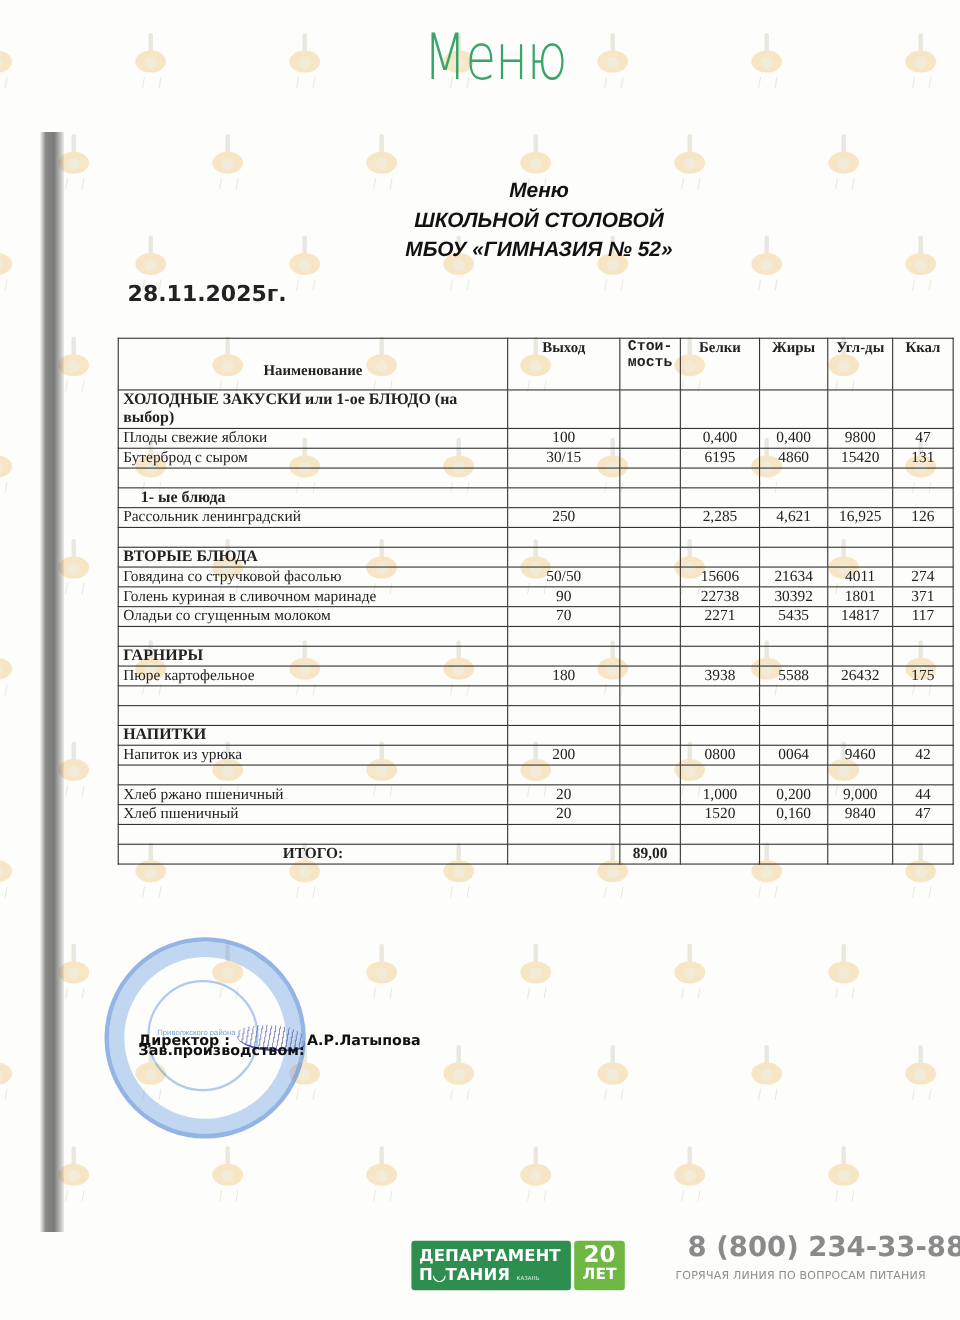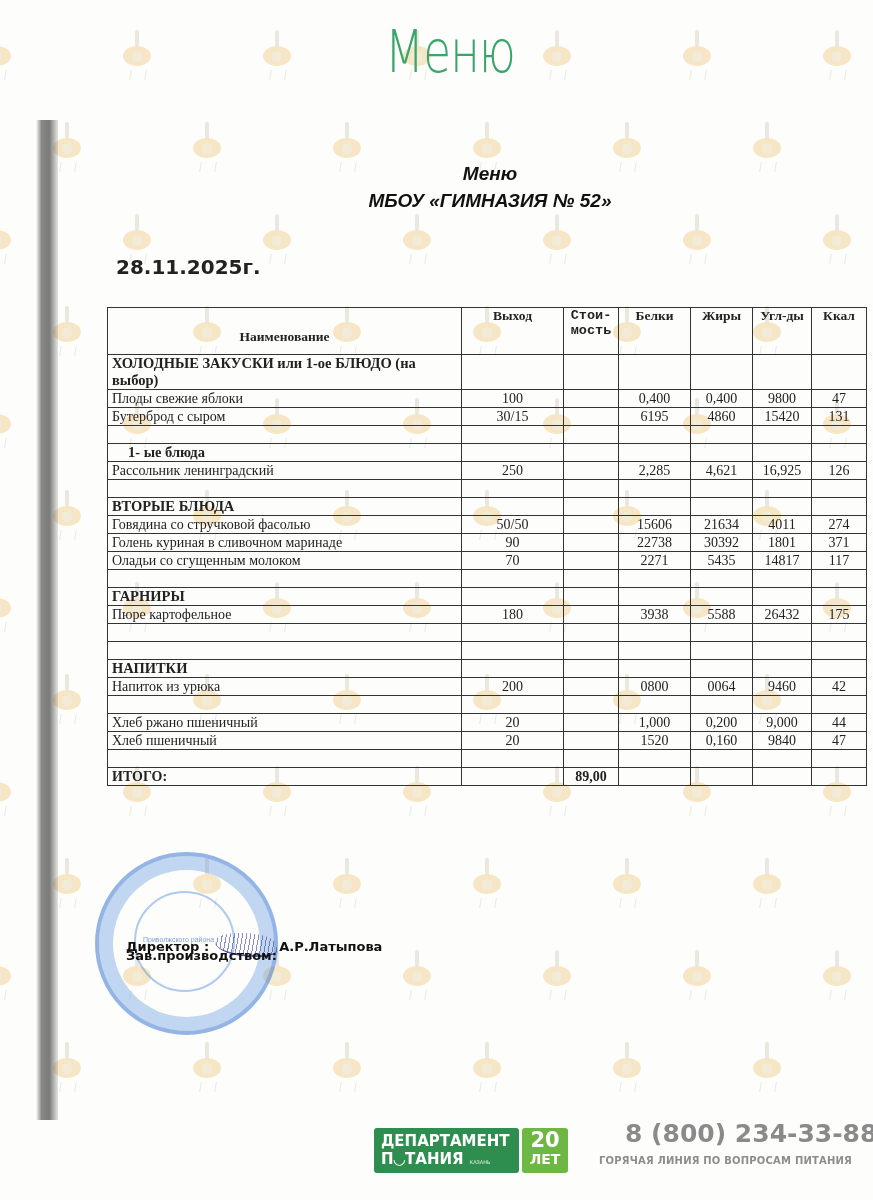--- a/index.html
+++ b/index.html
@@ -39,21 +39,21 @@
     position: absolute; left: 107px; top: 307px; border-collapse: collapse;
     font-size: 14px; color: #222;
   }
   table.menu td, table.menu th {
     border: 1px solid #333; padding: 0 4px; vertical-align: bottom; height: 17px;
   }
   table.menu th { font-weight: bold; vertical-align: top; height: 34px; font-size: 13.5px; }
   table.menu th.name { vertical-align: middle; padding-top: 12px; }
   td.num, th.num { text-align: center; }
   td.sec { font-weight: bold; font-size: 14.5px; }
-  td.total-label { font-weight: bold; text-align: left; padding-right: 110px; height: 36px; vertical-align: bottom; }
+  td.total-label { font-weight: bold; text-align: center; padding-right: 110px; height: 36px; vertical-align: bottom; }
   td.total-val { font-weight: bold; vertical-align: top; padding-top: 8px; }
   .c-name { width: 345px; }
   .c-out { width: 93px; }
   .c-cost { width: 46px; font-family: Liberation Mono, monospace; }
   .c-prot { width: 63px; }
   .c-fat { width: 53px; }
   .c-carb { width: 50px; }
   .c-kcal { width: 46px; }
   .stamp {
     position: absolute; left: 95px; top: 852px; width: 175px; height: 175px; border-radius: 50%;
@@ -87,22 +87,22 @@
     border-radius: 3px; color: #fff; font-family: "DejaVu Sans", sans-serif; font-weight: bold;
     text-align: center; line-height: 19px; padding-top: 3px; box-sizing: border-box;
   }
   .years-logo .n { font-size: 21px; display: block; }
   .years-logo .l { font-size: 14px; display: block; }
   .hotline-phone {
     position: absolute; left: 625px; top: 1119px; font-family: "DejaVu Sans", sans-serif; font-weight: bold;
     font-size: 25px; color: #8a8a8a; white-space: nowrap;
   }
   .hotline-label {
-    position: absolute; left: 599px; top: 1155px; font-family: "DejaVu Sans", sans-serif;
-    font-size: 10px; color: #8c8c8c; white-space: nowrap; letter-spacing: 0.2px; font-weight: bold;
+    position: absolute; left: 614px; top: 1155px; font-family: "DejaVu Sans", sans-serif;
+    font-size: 10px; color: #8c8c8c; white-space: nowrap; letter-spacing: 0.2px;
   }
 </style>
 </head>
 <body>
 
 <div class="wm-layer" id="wm">
     <div class="wm" style="left: -20px; top: 30px;">
       <div class="body"></div>
       <div class="legs"></div>
     </div>
@@ -486,20 +486,21 @@
       <div class="body"></div>
       <div class="legs"></div>
     </div>
   </div>
 <div class="scan-bar"></div>
 
 <div class="menu-logo">Меню</div>
 
 <div class="title-block">
   <div>Меню</div>
+  <div>ШКОЛЬНОЙ СТОЛОВОЙ</div>
   <div>МБОУ «ГИМНАЗИЯ № 52»</div>
 </div>
 
 <div class="date">28.11.2025г.</div>
 
 <table class="menu">
   <thead>
     <tr>
       <th class="c-name name">Наименование</th>
       <th class="c-out num">Выход</th>

